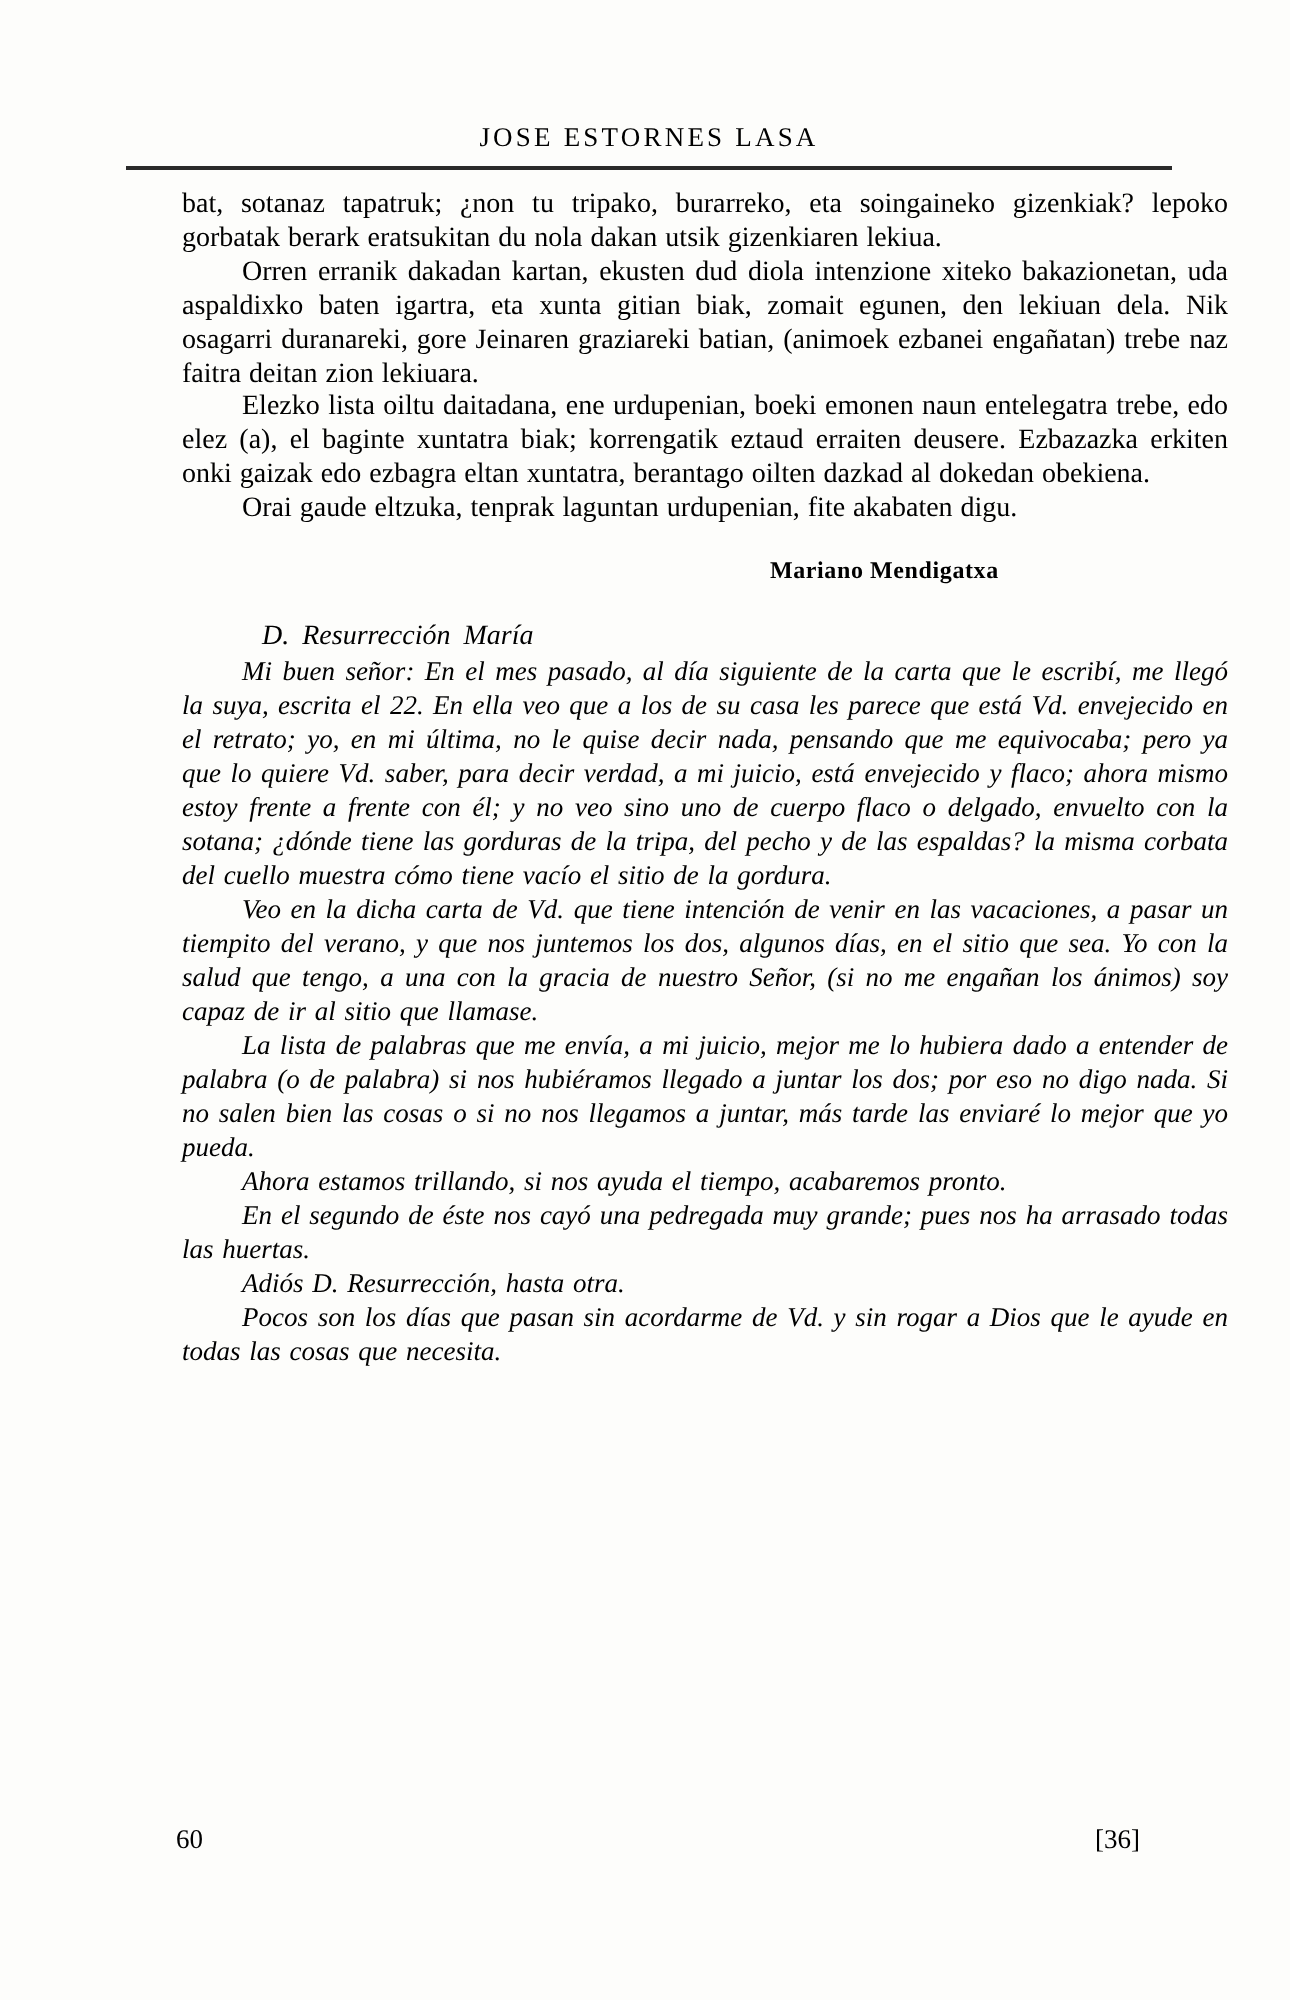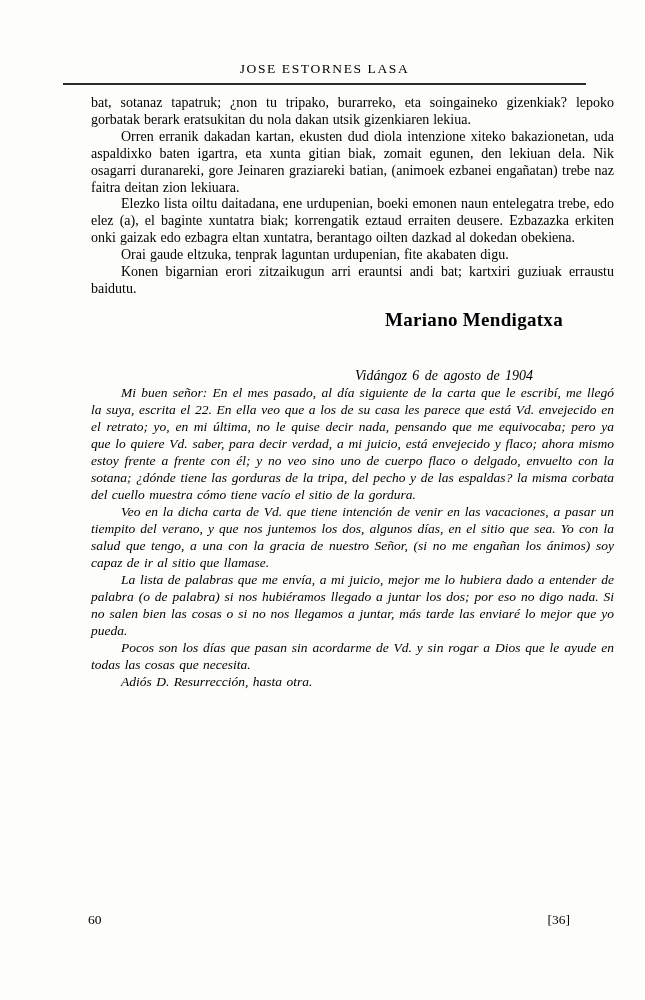--- a/index.html
+++ b/index.html
@@ -51,21 +51,21 @@
     word-spacing: 0.5px;
     hyphens: none;
   }
   .basque p.noindent {
     text-indent: 0;
   }
   .signature {
     margin: 13px 0 0 0;
     padding-left: 294px;
     font-weight: bold;
-    font-size: 19px;
+    font-size: 12px;
     line-height: 17px;
     letter-spacing: 0.3px;
     white-space: nowrap;
   }
   .dateline {
     margin: 39px 0 0 0;
     padding-left: 264px;
     font-style: italic;
     font-size: 14px;
     line-height: 17px;
@@ -113,34 +113,35 @@
 
   <hr class="header-rule">
 
   <div class="text-block">
 
     <div class="basque">
       <p class="noindent">bat, sotanaz tapatruk; ¿non tu tripako, burarreko, eta soingaineko gizenkiak? lepoko gorbatak berark eratsukitan du nola dakan utsik gizenkiaren lekiua.</p>
       <p>Orren erranik dakadan kartan, ekusten dud diola intenzione xiteko bakazionetan, uda aspaldixko baten igartra, eta xunta gitian biak, zomait egunen, den lekiuan dela. Nik osagarri duranareki, gore Jeinaren graziareki batian, (animoek ezbanei engañatan) trebe naz faitra deitan zion lekiuara.</p>
       <p>Elezko lista oiltu daitadana, ene urdupenian, boeki emonen naun entelegatra trebe, edo elez (a), el baginte xuntatra biak; korrengatik eztaud erraiten deusere. Ezbazazka erkiten onki gaizak edo ezbagra eltan xuntatra, berantago oilten dazkad al dokedan obekiena.</p>
       <p>Orai gaude eltzuka, tenprak laguntan urdupenian, fite akabaten digu.</p>
-      <p>Konen bigarnian erori zitzaikugun arri erauntsi andi bat; kartxiri guziuak erraustu baidutu.</p>
     </div>
 
     <p class="signature">Mariano Mendigatxa</p>
 
-    <p class="dateline">Vidángoz 6 de agosto de 1904</p>
 
+    <p class="salutation">D. Resurrección María</p>
 
     <div class="spanish">
       <p>Mi buen señor: En el mes pasado, al día siguiente de la carta que le escribí, me llegó la suya, escrita el 22. En ella veo que a los de su casa les parece que está Vd. envejecido en el retrato; yo, en mi última, no le quise decir nada, pensando que me equivocaba; pero ya que lo quiere Vd. saber, para decir verdad, a mi juicio, está envejecido y flaco; ahora mismo estoy frente a frente con él; y no veo sino uno de cuerpo flaco o delgado, envuelto con la sotana; ¿dónde tiene las gorduras de la tripa, del pecho y de las espaldas? la misma corbata del cuello muestra cómo tiene vacío el sitio de la gordura.</p>
       <p>Veo en la dicha carta de Vd. que tiene intención de venir en las vacaciones, a pasar un tiempito del verano, y que nos juntemos los dos, algunos días, en el sitio que sea. Yo con la salud que tengo, a una con la gracia de nuestro Señor, (si no me engañan los ánimos) soy capaz de ir al sitio que llamase.</p>
       <p>La lista de palabras que me envía, a mi juicio, mejor me lo hubiera dado a entender de palabra (o de palabra) si nos hubiéramos llegado a juntar los dos; por eso no digo nada. Si no salen bien las cosas o si no nos llegamos a juntar, más tarde las enviaré lo mejor que yo pueda.</p>
+      <p>Ahora estamos trillando, si nos ayuda el tiempo, acabaremos pronto.</p>
+      <p>En el segundo de éste nos cayó una pedregada muy grande; pues nos ha arrasado todas las huertas.</p>
+      <p>Adiós D. Resurrección, hasta otra.</p>
       <p>Pocos son los días que pasan sin acordarme de Vd. y sin rogar a Dios que le ayude en todas las cosas que necesita.</p>
-      <p>Adiós D. Resurrección, hasta otra.</p>
     </div>
 
   </div>
 
   <div class="footer-left">60</div>
 
   <div class="footer-right">[36]</div>
 
 </div>
 

